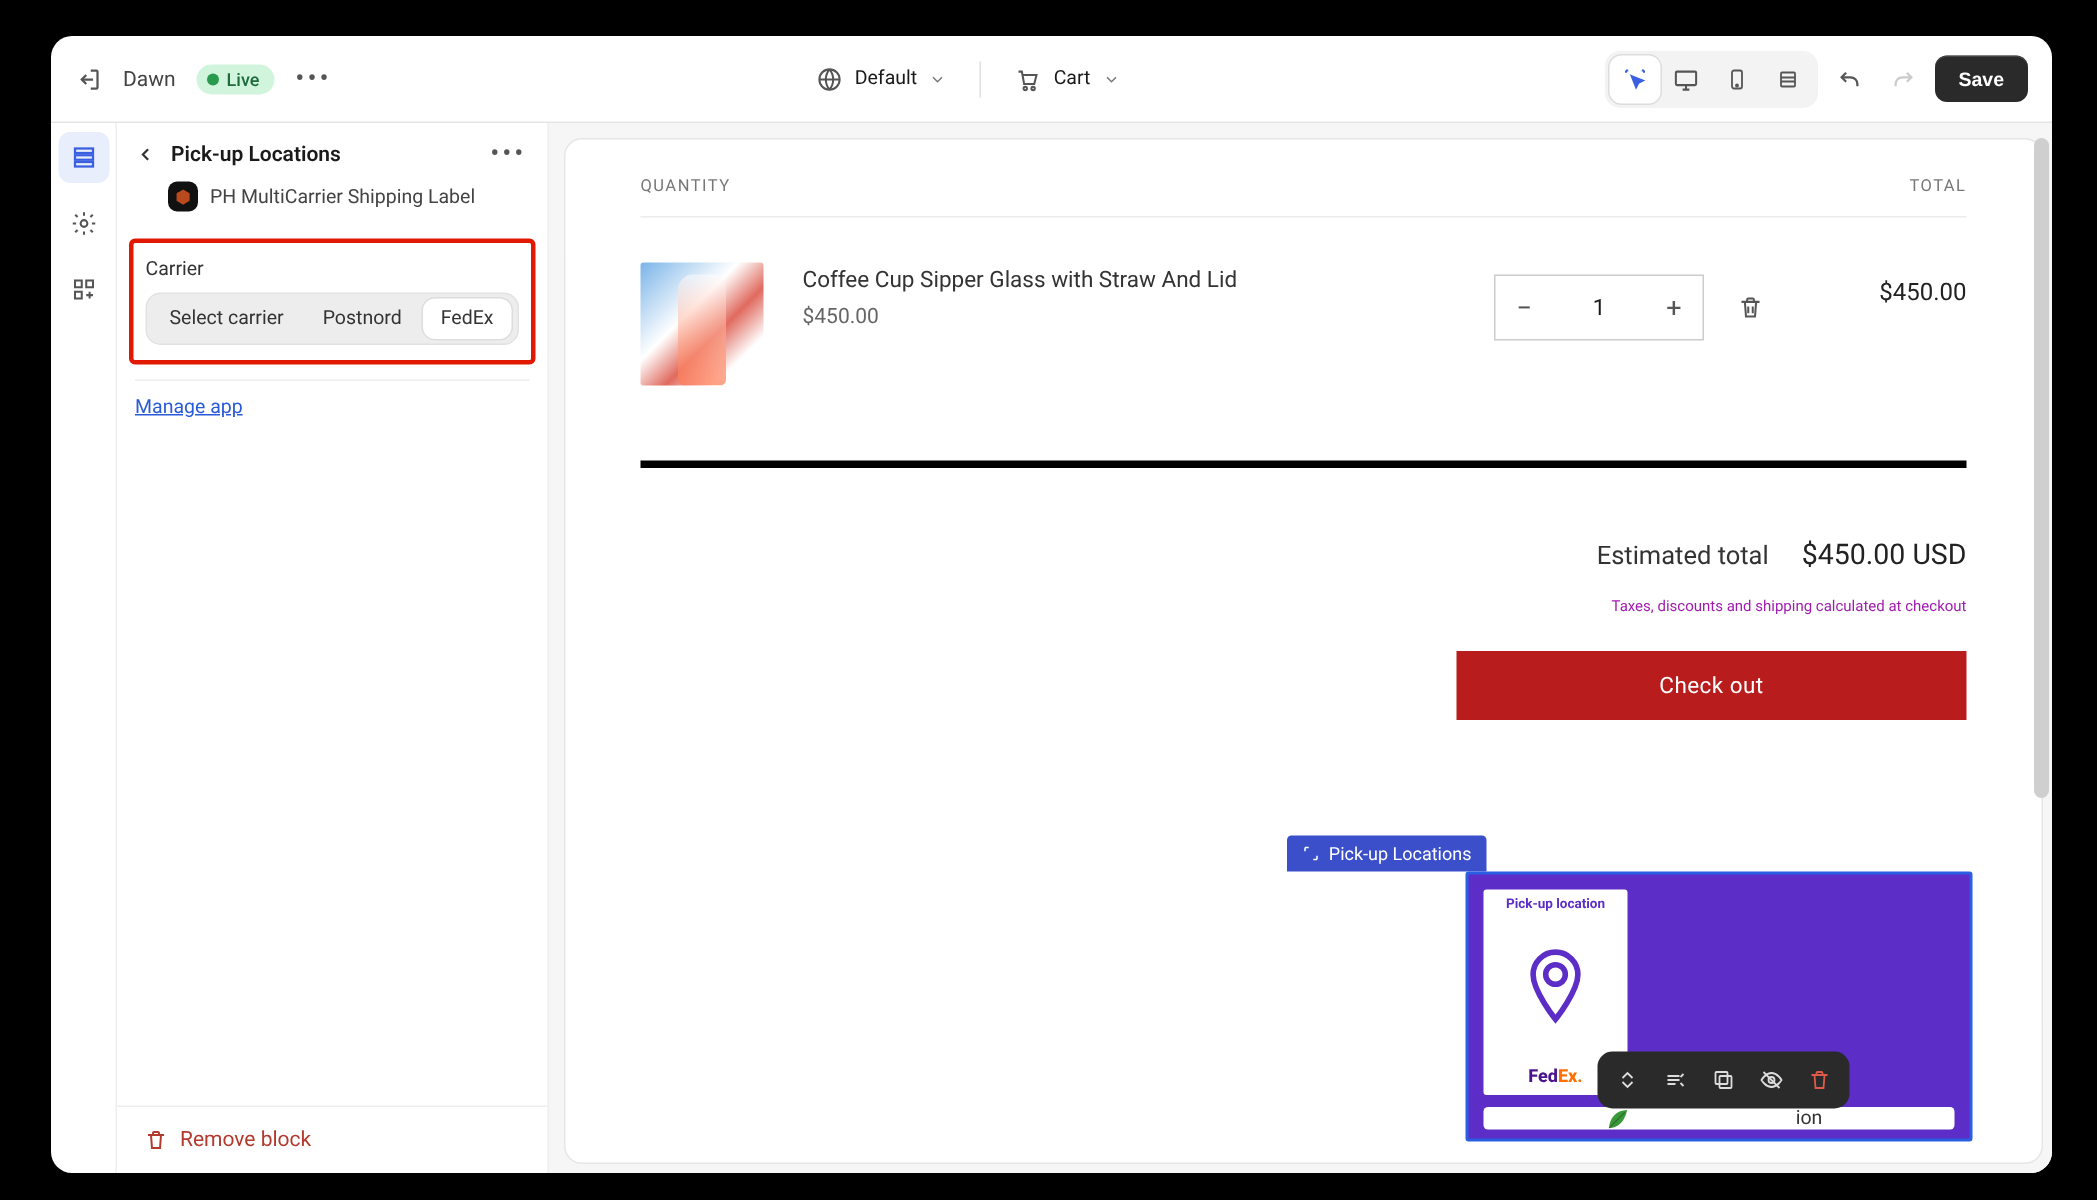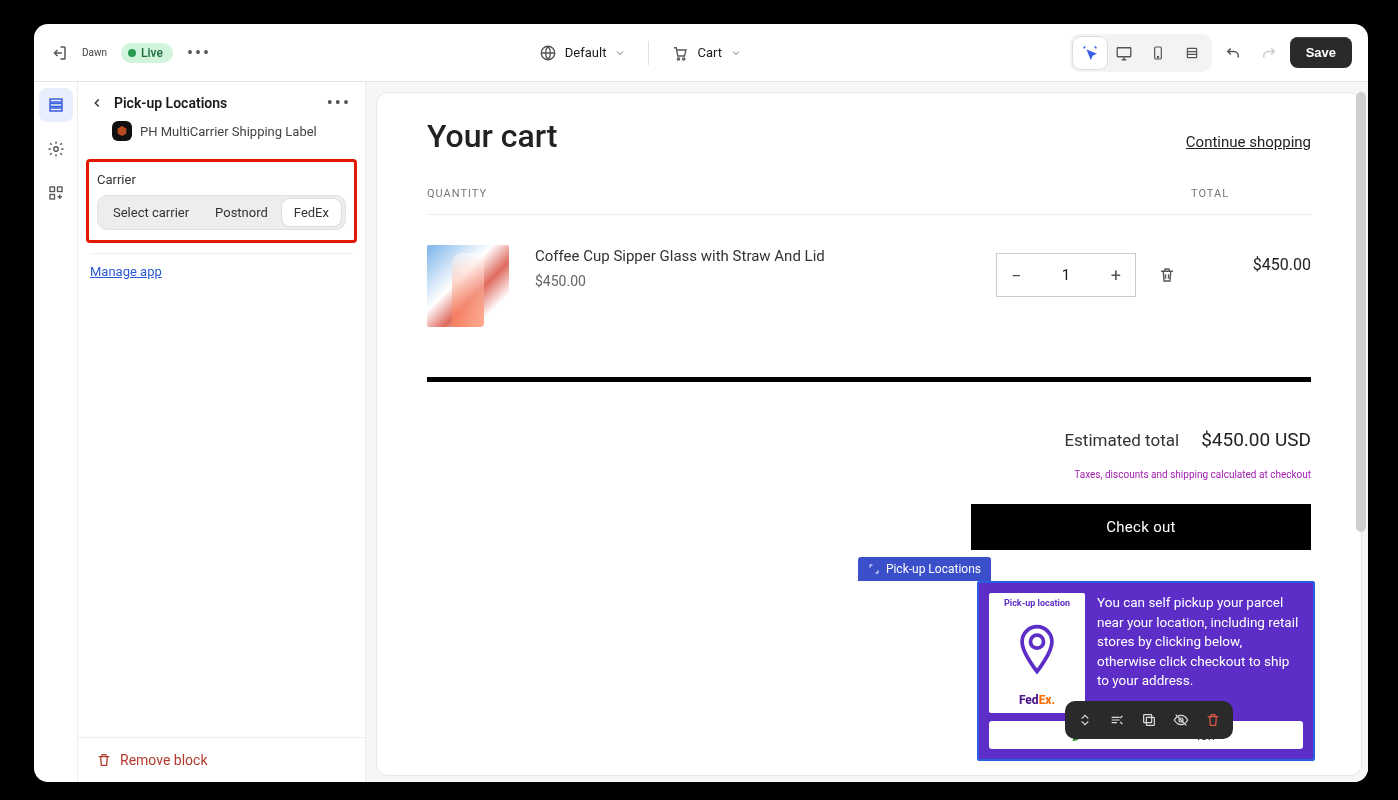--- a/index.html
+++ b/index.html
@@ -32,21 +32,21 @@
     display: flex;
     align-items: center;
     padding: 0 16px;
     gap: 10px;
   }
   .tb-left { display: flex; align-items: center; gap: 14px; }
   .tb-center { flex:1; display:flex; align-items:center; justify-content:center; gap:14px; }
   .tb-right { display:flex; align-items:center; gap:6px; }
   .exit-icon, .more-icon, .globe-icon, .cart-top-icon,
   .viewport-btn, .undo-btn, .redo-btn { display:flex; align-items:center; justify-content:center; }
-  .theme-name { font-size:10px; color:#444; }
+  .theme-name { font-size:14px; color:#444; }
   .live-badge {
     background:#d0f5dc; color:#1f6b3b; border-radius:12px;
     padding:3px 10px 3px 7px; font-size:12px; font-weight:500;
     display:flex; align-items:center; gap:5px;
   }
   .live-dot { width:8px; height:8px; border-radius:50%; background:#2a9a4f; }
   .more-dots { font-size:18px; color:#555; letter-spacing:2px; }
   .center-group { display:flex; align-items:center; gap:8px; padding:4px 8px; border-radius:8px; }
   .divider-vert { width:1px; height:24px; background:#e0e0e0; }
   .viewport-group { display:flex; align-items:center; background:#f3f3f3; border-radius:10px; padding:3px; gap:0; }
@@ -123,21 +123,21 @@
   }
   .cart-title-row { display:flex; align-items:baseline; justify-content:space-between; margin-bottom:32px; }
   .cart-title { font-size:32px; font-weight:500; color:#222; }
   .continue-link { font-size:15px; color:#222; text-decoration:underline; cursor:pointer; }
   .cart-head {
     display:flex; justify-content:space-between; color:#777; font-size:11px; letter-spacing:1px;
     padding-bottom:14px; border-bottom:1px solid #ececec;
   }
   .cart-head .col-prod { flex:1; }
   .cart-head .col-qty { width:210px; }
-  .cart-head .col-total { width:120px; }
+  .cart-head .col-total { width:120px; text-align:right; }
 
   .cart-row { display:flex; align-items:flex-start; padding:30px 0 50px 0; border-bottom:5px solid #000000;}
   .prod-img {
     width:82px; height:82px; background:linear-gradient(135deg,#7ab4e8 0%, #fff 40%, #e06a5e 60%, #fff 80%);
     border-radius:2px; flex-shrink:0;
     position:relative; overflow:hidden;
   }
   .prod-img::after{
     content:""; position:absolute; left:30%; top:10%; width:40%; height:90%;
     background: linear-gradient(180deg, rgba(255,255,255,0.5), rgba(255,120,80,0.7));
@@ -156,37 +156,37 @@
   .trash-ic { cursor:pointer; }
   .row-total { width:120px; text-align:right; font-size:16px; color:#222; padding-top:10px;}
 
   .summary { margin-top:46px; text-align:right; }
   .est-row { display:flex; justify-content:flex-end; gap:22px; align-items:baseline;}
   .est-label { font-size:17px; color:#333; }
   .est-value { font-size:19px; color:#222; }
   .tax-note { font-size:10px; color:#a21caf; margin-top:18px; }
 
   .checkout-btn {
-    margin-top:24px; width:340px; float:right; height:46px; background:#000000; color:#fff;
+    margin-top:24px; width:340px; float:right; height:46px; background:#b91c1c; color:#fff;
     display:flex; align-items:center; justify-content:center; font-size:15px; cursor:pointer; letter-spacing:0.3px;
   }
 
   .pickup-tag {
     position:absolute; right:370px; bottom:194px;
     background:#3a4fc9; color:#fff; padding:5px 10px; font-size:12px; border-radius:3px 3px 0 0;
     display:flex; align-items:center; gap:6px;
   }
   .pickup-block {
     position:absolute; right:46px; bottom:14px; width:338px; height:180px;
     background:#5c2ec7; border:2px solid #2b5fe3; border-radius:2px; padding:10px;
     display:flex; flex-direction:column; gap:8px;
   }
   .pickup-top { display:flex; gap:12px; }
   .pickup-img {
-    width:96px; height:120px; background:#fff; border-radius:2px; display:flex;
+    width:96px; height:137px; background:#fff; border-radius:2px; display:flex;
     flex-direction:column; align-items:center; justify-content:space-between; padding:6px 4px;
   }
   .pickup-img .arc { font-size:9px; color:#5c2ec7; font-weight:700; text-align:center; line-height:1; }
   .pickup-img .pin { width:48px; height:56px; }
   .fedex-text { font-size:12px; font-weight:800; }
   .fedex-text .fed{ color:#4a148c;} .fedex-text .ex{ color:#ff6f00;}
   .pickup-desc { color:#fff; font-size:13.5px; line-height:1.45; flex:1; }
   .pickup-action {
     background:#fff; height:34px; border-radius:3px; display:flex; align-items:center; justify-content:center;
     font-size:13px; color:#333; position:relative;
@@ -368,24 +368,20 @@
             <path d="M4 7h16M9 7V5a1 1 0 0 1 1-1h4a1 1 0 0 1 1 1v2M7 7l1 13h8l1-13"></path>
           </svg>
         </span>
         <span>Remove block</span>
       </div>
     </div>
 
     <div class="preview-pane">
       <div class="preview-card">
 
-        <div class="cart-title-row">
-          <h1 class="cart-title">Your cart</h1>
-          <a class="continue-link">Continue shopping</a>
-        </div>
 
         <div class="cart-head">
           <span class="col-qty">QUANTITY</span>
           <span class="col-total">TOTAL</span>
         </div>
 
         <div class="cart-row">
           <div class="prod-img"></div>
           <div class="prod-info">
             <div class="prod-name">Coffee Cup Sipper Glass with Straw And Lid</div>
@@ -425,21 +421,20 @@
         <div class="pickup-block">
           <div class="pickup-top">
             <div class="pickup-img">
               <div class="arc">Pick-up location</div>
               <svg class="pin" viewBox="0 0 24 30">
                 <path d="M12 2a8 8 0 0 0-8 8c0 6 8 16 8 16s8-10 8-16a8 8 0 0 0-8-8z" fill="none" stroke="#5c2ec7" stroke-width="2"></path>
                 <circle cx="12" cy="10" r="3.5" fill="none" stroke="#5c2ec7" stroke-width="2"></circle>
               </svg>
               <div class="fedex-text"><span class="fed">Fed</span><span class="ex">Ex</span><span style="color:#ff6f00">.</span></div>
             </div>
-            <div class="pickup-desc">You can self pickup your parcel near your location, including retail stores by clicking below, otherwise click checkout to ship to your address.</div>
           </div>
           <div class="pickup-action">
             <span class="leaf">
               <svg width="18" height="18" viewBox="0 0 24 24">
                   <path d="M5 20c0-8 6-16 16-16-2 10-8 16-16 16z" fill="#3a9a3a"></path>
                   <path d="M5 20c4-4 8-8 14-14" stroke="#2c6b2c" stroke-width="1" fill="none"></path>
                 </svg>
             </span>
             <span style="margin-left:120px;">ion</span>
           </div>

